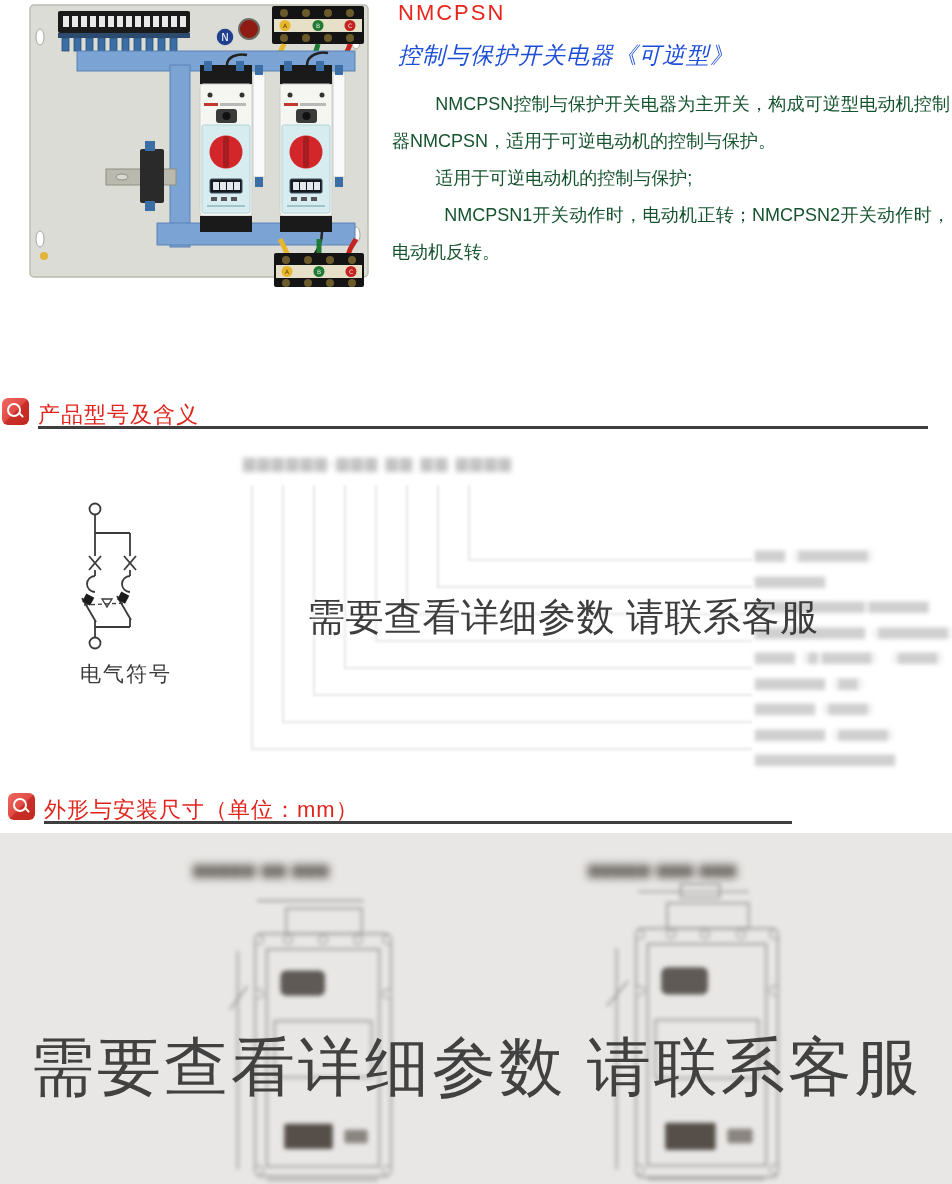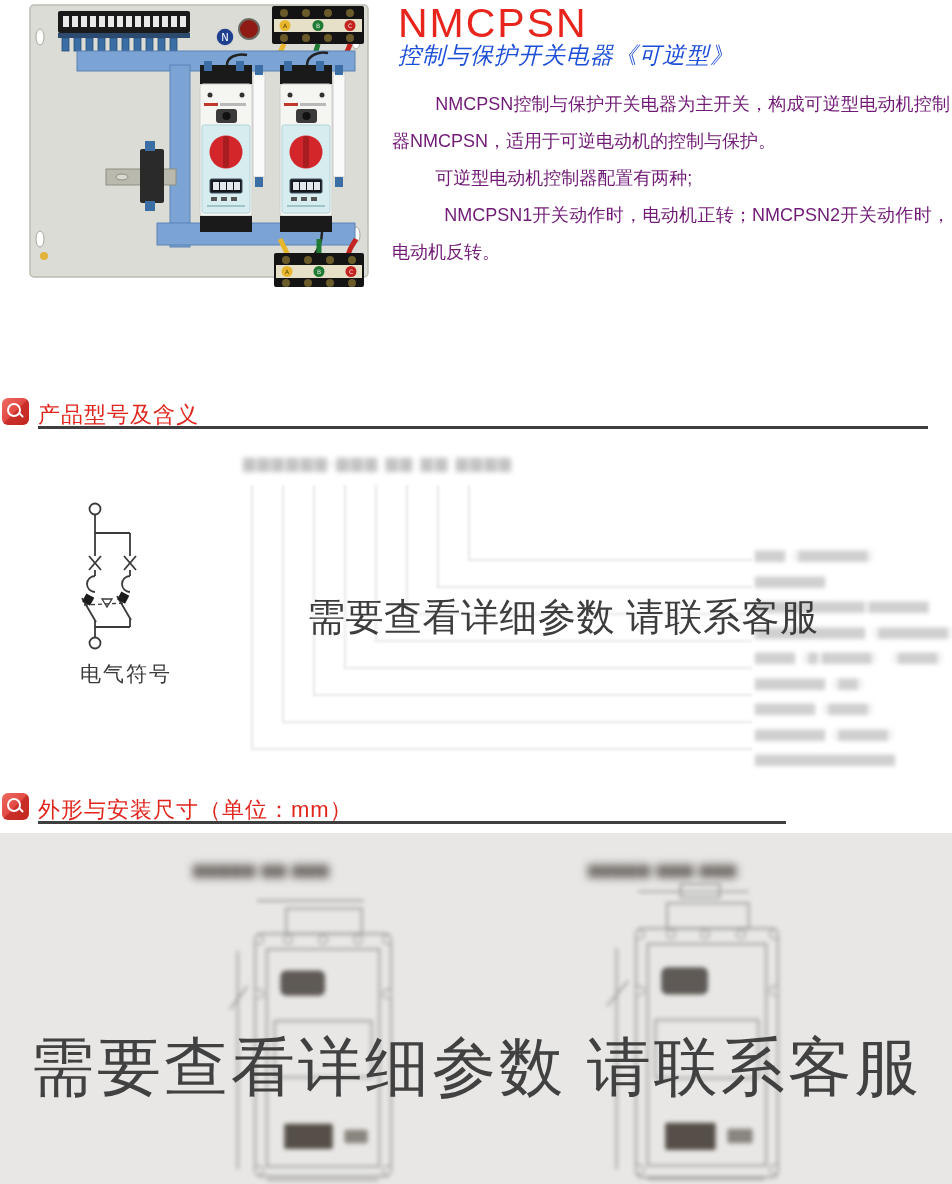--- a/index.html
+++ b/index.html
@@ -1,37 +1,37 @@
 <!DOCTYPE html>
 <html><head>
 <meta charset="utf-8">
 <style>
   html,body{margin:0;padding:0;background:#fff;}
   body{font-family:"Liberation Sans","DejaVu Sans",sans-serif;}
   #page{position:relative;width:952px;height:1184px;background:#fff;overflow:hidden;}
   .abs{position:absolute;}
 
   
-  .prod-title{left:398px;top:0px;font-size:41px;letter-spacing:2px;color:#e8251c;font-weight:400;}
+  .prod-title{left:398px;top:0px;font-size:22px;letter-spacing:2px;color:#e8251c;font-weight:400;}
   .prod-subtitle{left:398px;top:40px;font-size:23px;color:#1d4ed8;letter-spacing:1px;font-style:italic;}
-  .paras{left:392px;top:86px;width:558px;font-size:18px;line-height:37px;color:#701a75;text-align:justify;}
+  .paras{left:392px;top:86px;width:558px;font-size:18px;line-height:37px;color:#14532d;text-align:justify;}
   .paras p{margin:0;}
   .ind1{text-indent:2.4em;}
   .ind2{text-indent:2.9em;}
 
   
   .sec-head{height:30px;}
   .sec-icon{position:absolute;left:0;top:0;width:27px;height:27px;border-radius:6px;
             background:linear-gradient(135deg,#ef6a63 0%,#e14b44 48%,#c92f29 52%,#c3281f 100%);}
   .sec-icon .lens{position:absolute;left:5px;top:5px;width:10px;height:10px;border:2.2px solid #fff;border-radius:50%;}
   .sec-icon .handle{position:absolute;left:16px;top:16px;width:6px;height:2.4px;background:#fff;border-radius:2px;transform:rotate(45deg);}
   .sec-title{position:absolute;left:36px;top:2px;font-size:22px;color:#e0251c;letter-spacing:1px;white-space:nowrap;}
   .sec-line{position:absolute;left:36px;top:28px;right:0;height:2.5px;background:#3f3f3f;}
   #sec1{left:2px;top:398px;width:926px;}
-  #sec2{left:2px;top:793px;width:784px;}
+  #sec2{left:8px;top:793px;width:784px;}
 
   
   .symbol-label{left:80px;top:660px;font-size:21px;color:#3a3a3a;letter-spacing:2px;}
   .blur-code{left:243px;top:453px;font-size:16px;color:#c3c3c3;letter-spacing:2px;filter:blur(2.5px);white-space:nowrap;}
   .blur-rows{left:755px;top:548px;width:200px;}
   .blur-row{height:14px;margin-bottom:11.5px;font-size:13px;line-height:14px;color:#cfcfcf;filter:blur(2.2px);white-space:nowrap;overflow:visible;}
   .wm-mid{left:307px;top:592px;font-size:38px;color:#3d3d3d;white-space:nowrap;letter-spacing:0.5px;}
 
   
   .gray-bg{left:0;top:833px;width:952px;height:351px;background:#e8e7e5;}
@@ -217,21 +217,21 @@
           <circle cx="308" cy="280" r="4"></circle>
           <circle cx="330" cy="280" r="4"></circle>
         </g>
     </g>
   </svg>
 
   <div class="abs prod-title">NMCPSN</div>
   <div class="abs prod-subtitle">控制与保护开关电器《可逆型》</div>
   <div class="abs paras">
     <p class="ind1">NMCPSN控制与保护开关电器为主开关，构成可逆型电动机控制器NMCPSN，适用于可逆电动机的控制与保护。</p>
-    <p class="ind1">可逆型电动机控制器配置有两种;</p>
+    <p class="ind1">适用于可逆电动机的控制与保护;</p>
     <p class="ind2">NMCPSN1开关动作时，电动机正转；NMCPSN2开关动作时，电动机反转。</p>
   </div>
 
   <div id="sec1" class="abs sec-head">
     <span class="sec-icon">
       <span class="lens"></span>
       <span class="handle"></span>
     </span>
     <span class="sec-title">产品型号及含义</span>
     <span class="sec-line"></span>

